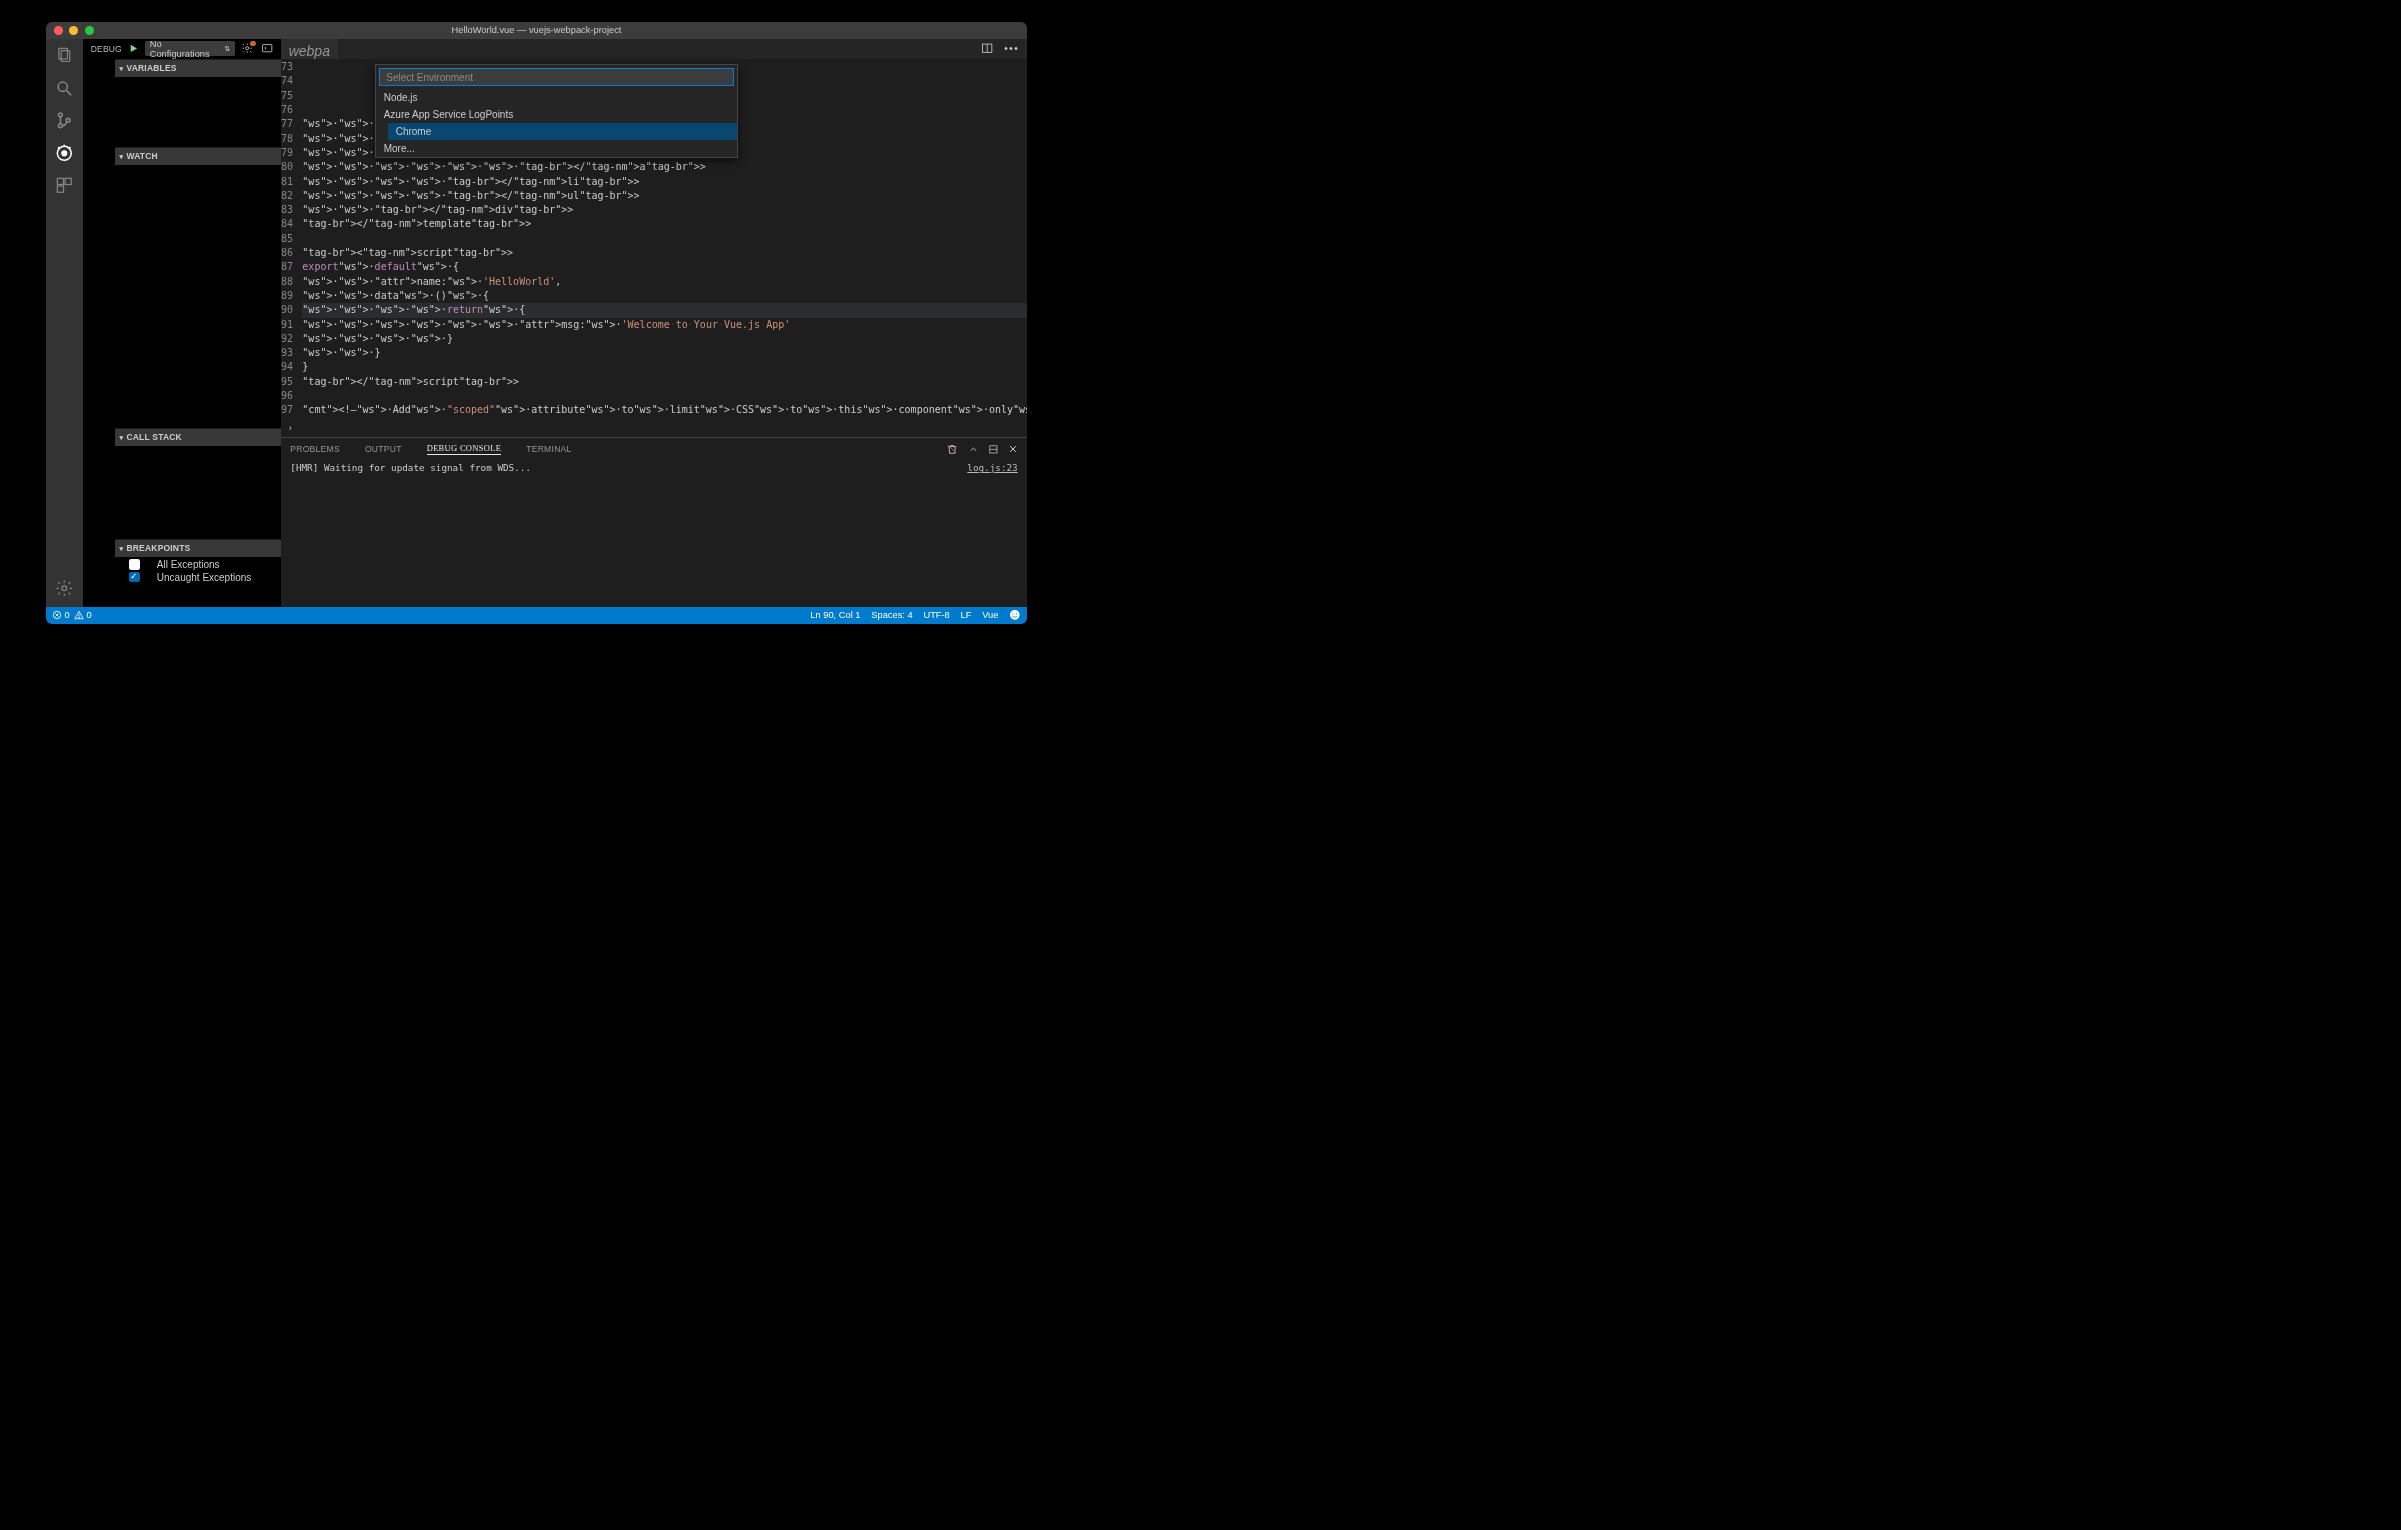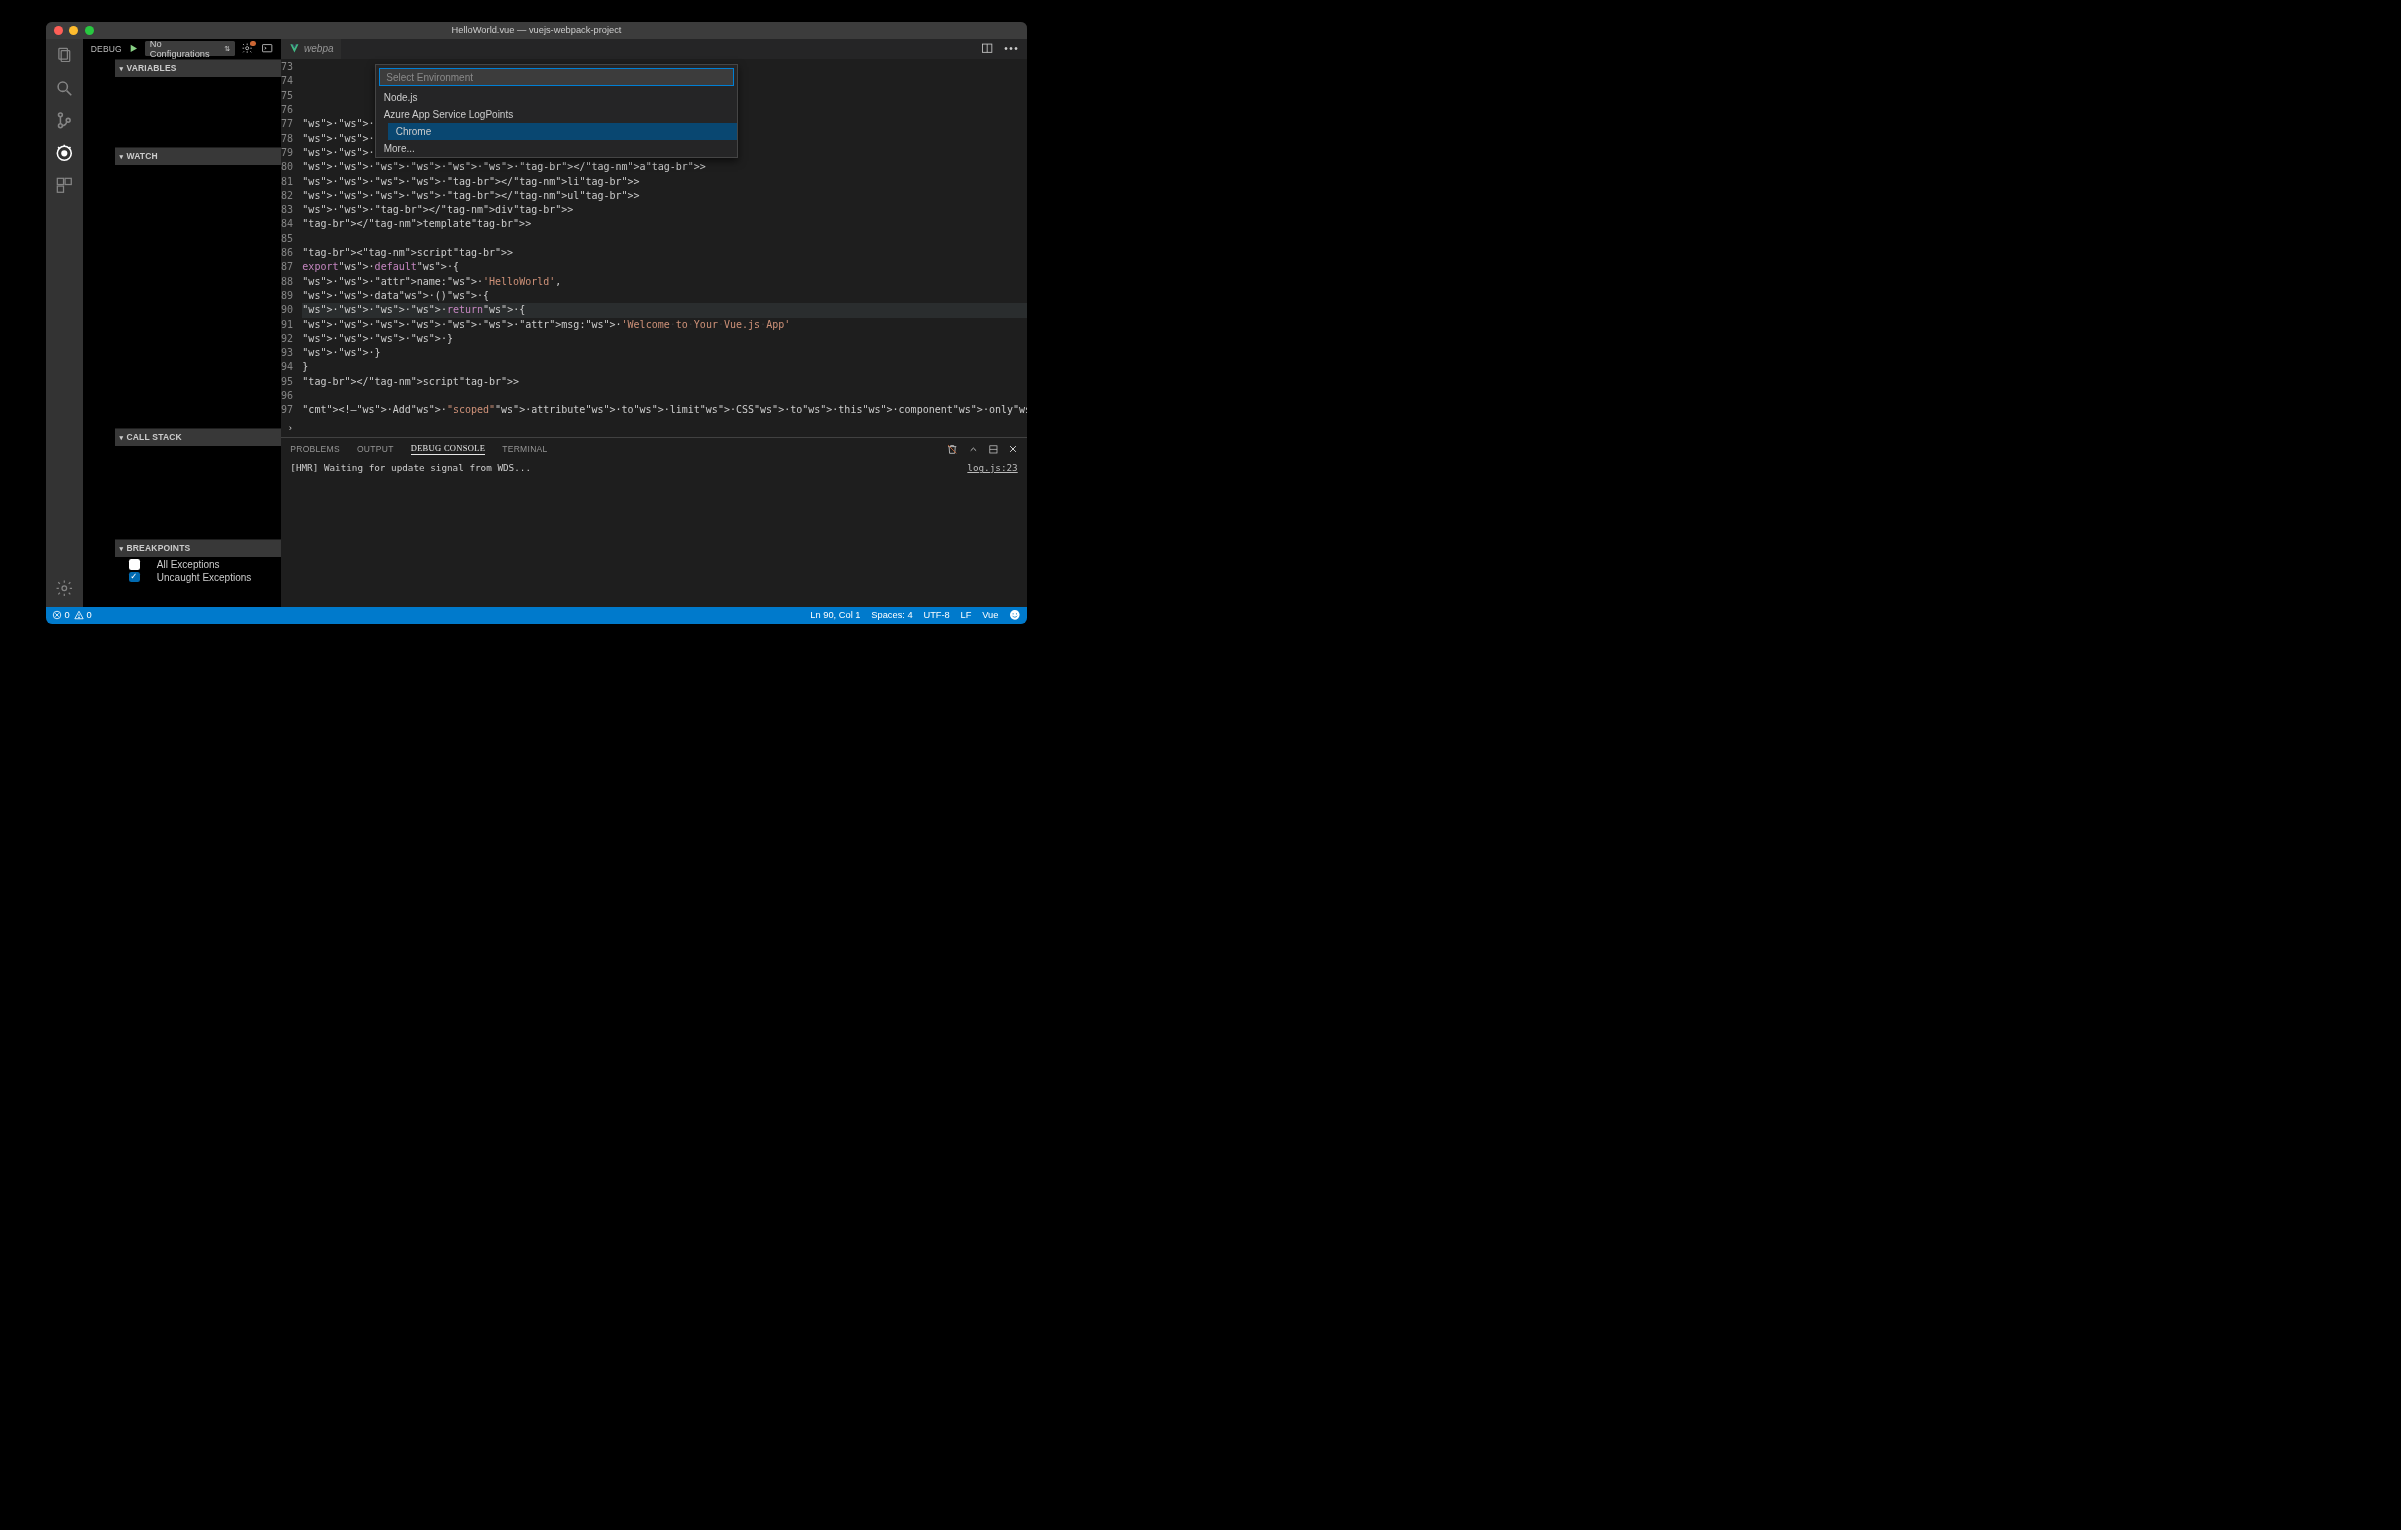--- a/index.html
+++ b/index.html
@@ -38,21 +38,21 @@
   .section-body.watch   { height: 263px; }
   .section-body.callstack { height: 93px; }
   .bp-list { padding: 1.5px 0; }
   .bp-item { display: flex; align-items: center; gap: 17px; padding: 0.8px 6.2px 0.8px 14px; font-size: 10px; }
   .bp-item input { appearance: none; width: 10.8px; height: 10.8px; border-radius: 2.3px; background: #ffffff; position: relative; }
   .bp-item input.checked { background: #006ab1; }
   .bp-item input.checked::after { content: "✓"; color: #fff; font-size: 8.5px; position: absolute; left: 1.2px; top: -0.8px; }
   
   .editor-col { flex: 1; display: flex; flex-direction: column; min-width: 0; }
   .tabs-row { height: 20px; background: #252526; display: flex; align-items: stretch; }
-  .tab { display: flex; align-items: center; gap: 4.6px; padding: 0 7.7px; font-size: 10px; font-style: italic; color: #969696; background: #2d2d2d; border-right: 0.8px solid #252526; }
+  .tab { display: flex; align-items: center; gap: 4.6px; padding: 0 7.7px; font-size: 14px; font-style: italic; color: #969696; background: #2d2d2d; border-right: 0.8px solid #252526; flex-direction: column; }
   .tab svg { width: 10.8px; height: 10.8px; }
   .tabs-right { margin-left: auto; display: flex; align-items: center; gap: 10.8px; padding-right: 7.7px; color: #cccccc; }
   
   .breadcrumb-row { height: 17px; background: #1e1e1e; display: flex; align-items: center; padding-left: 7.7px; }
   .breadcrumb-row .crumb-toggle { color: #cccccc; font-size: 9.3px; }
   
   .quickpick { position: absolute; left: 329px; top: 42px; width: 363px; background: #252526; z-index: 50; box-shadow: 0 3.1px 7.7px rgba(0,0,0,0.6); border: 0.8px solid #454545; }
   .qp-input { margin: 3.1px; }
   .qp-input input { width: 100%; height: 18.6px; background: #3c3c3c; border: 0.8px solid #007fd4; color: #cccccc; padding: 0 6.2px; font-size: 10px; outline: none; }
   .qp-input input::placeholder { color: #8a8a8a; }
@@ -65,21 +65,21 @@
   .gutter div { height: 14.3px; line-height: 14.3px; }
   .code { flex: 1; padding-top: 1.5px; white-space: pre; }
   .code .ln { height: 14.3px; line-height: 14.3px; }
   .code .ln.hl { background: #2a2d2e; }
   .ws { color: #3b3b3b; }
   .str    { color: #ce9178; }
   .kw     { color: #c586c0; }
   .minimap { width: 15.5px; background: #1e1e1e; position: relative; }
   
   .panel { height: 170px; background: #1e1e1e; border-top: 0.8px solid #414141; display: flex; flex-direction: column; }
-  .panel-tabs { height: 23px; display: flex; align-items: center; padding: 0 9.3px; gap: 17px; font-size: 8.5px; letter-spacing: 0.3px; }
+  .panel-tabs { height: 23px; display: flex; align-items: center; padding: 0 9.3px; gap: 25px; font-size: 8.5px; letter-spacing: 0.3px; }
   .panel-tab { color: #969696; cursor: pointer; }
   .panel-tab.active { color: #e7e7e7; border-bottom: 0.8px solid #e7e7e7; padding-bottom: 1px; font-family: Liberation Serif, serif; }
   .panel-tabs .pt-right { margin-left: auto; display: flex; gap: 9.3px; color: #cccccc; align-items: center; }
   .panel-body { flex: 1; padding: 1.5px 9.3px; font-family: Menlo, Consolas, monospace; font-size: 9.3px; display: flex; justify-content: space-between; }
   .panel-body .log-src { color: #bbbbbb; text-decoration: underline; }
   
   .statusbar { height: 17px; background: #007acc; display: flex; align-items: center; font-size: 9.3px; color: #ffffff; padding: 0 6.2px; gap: 6.2px; }
   .statusbar .sb-left { display: flex; gap: 4.6px; align-items: center; }
   .statusbar .sb-right { margin-left: auto; display: flex; gap: 10.8px; align-items: center; }
   .sb-item { display: flex; align-items: center; gap: 2.3px; }

